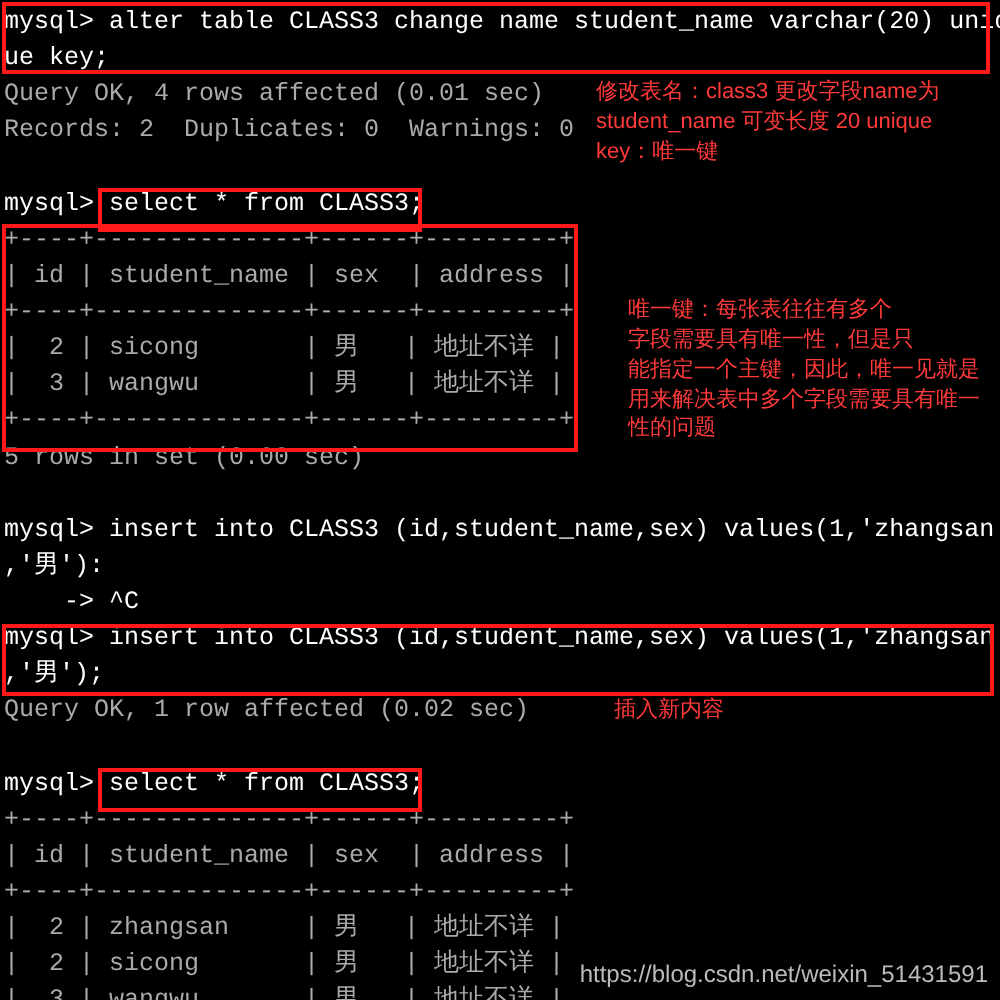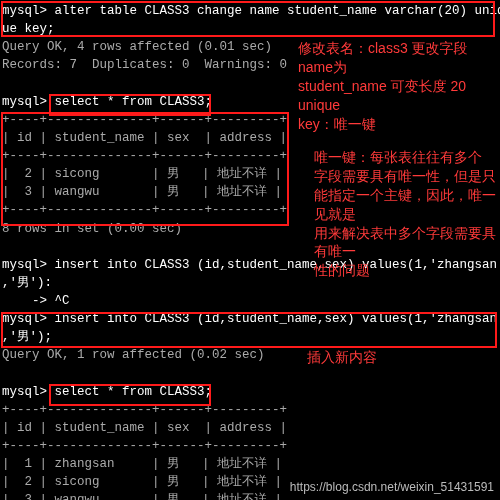--- a/index.html
+++ b/index.html
@@ -14,21 +14,21 @@
     overflow: hidden;
     position: relative;
     line-height: 1.45;
   }
   .terminal { padding: 2px 2px; white-space: pre; }
   .greyline { color: #aaa; }
   .annot {
     position: absolute;
     color: #ff3a3a;
     font-family: "Microsoft YaHei", SimSun, sans-serif;
-    font-size: 14px;
+    font-size: 11px;
     line-height: 1.35;
     white-space: pre-line;
   }
   .box {
     position: absolute;
     border: 2px solid #ff1a1a;
     background: transparent;
   }
   .watermark {
     position: absolute;
@@ -38,43 +38,43 @@
     font-size: 12px;
     font-family: Arial, sans-serif;
   }
 </style>
 </head>
 <body>
 
 <div class="terminal"><span>mysql&gt; alter table CLASS3 change name student_name varchar(20) uniq</span>
 <span>ue key;</span>
 <span class="greyline">Query OK, 4 rows affected (0.01 sec)</span>
-<span class="greyline">Records: 7  Duplicates: 0  Warnings: 0</span>
+<span class="greyline">Records: 2  Duplicates: 0  Warnings: 0</span>
 <span></span>
 <span>mysql&gt; select * from CLASS3;</span>
 <span class="greyline">+----+--------------+------+---------+</span>
 <span class="greyline">| id | student_name | sex  | address |</span>
 <span class="greyline">+----+--------------+------+---------+</span>
 <span class="greyline">|  2 | sicong       | 男   | 地址不详 |</span>
 <span class="greyline">|  3 | wangwu       | 男   | 地址不详 |</span>
 <span class="greyline">+----+--------------+------+---------+</span>
-<span class="greyline">8 rows in set (0.00 sec)</span>
+<span class="greyline">5 rows in set (0.00 sec)</span>
 <span></span>
 <span>mysql&gt; insert into CLASS3 (id,student_name,sex) values(1,'zhangsan'</span>
 <span>,'男'):</span>
 <span>    -&gt; ^C</span>
 <span>mysql&gt; insert into CLASS3 (id,student_name,sex) values(1,'zhangsan'</span>
 <span>,'男');</span>
 <span class="greyline">Query OK, 1 row affected (0.02 sec)</span>
 <span></span>
 <span>mysql&gt; select * from CLASS3;</span>
 <span class="greyline">+----+--------------+------+---------+</span>
 <span class="greyline">| id | student_name | sex  | address |</span>
 <span class="greyline">+----+--------------+------+---------+</span>
-<span class="greyline">|  1 | zhangsan     | 男   | 地址不详 |</span>
+<span class="greyline">|  2 | zhangsan     | 男   | 地址不详 |</span>
 <span class="greyline">|  2 | sicong       | 男   | 地址不详 |</span>
 <span class="greyline">|  3 | wangwu       | 男   | 地址不详 |</span>
 
 
 </div>
 
 <div class="box" style="left:1px; top:1px; width:490px; height:32px;"></div>
 <div class="box" style="left:49px; top:94px; width:158px; height:18px;"></div>
 <div class="box" style="left:1px; top:112px; width:284px; height:110px;"></div>
 <div class="box" style="left:1px; top:312px; width:492px; height:32px;"></div>

